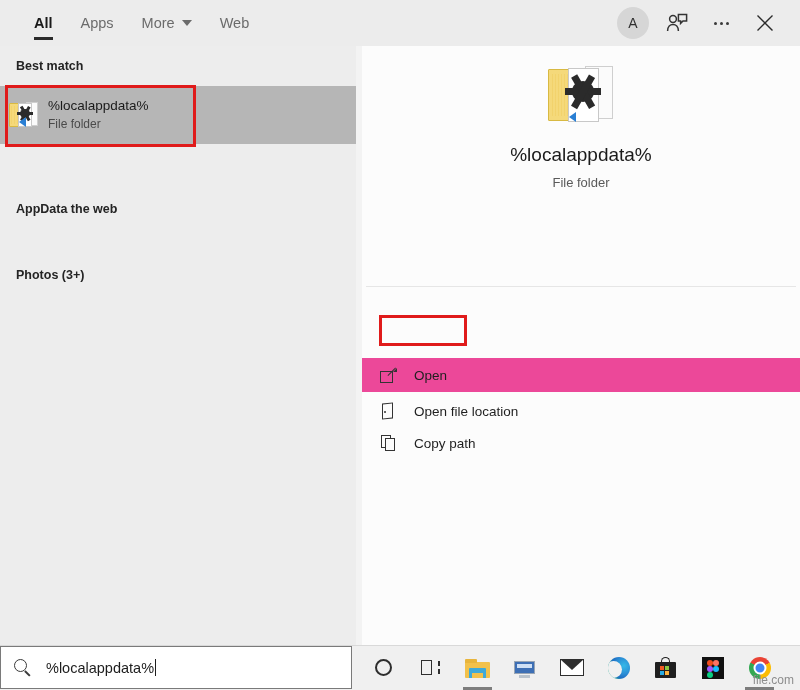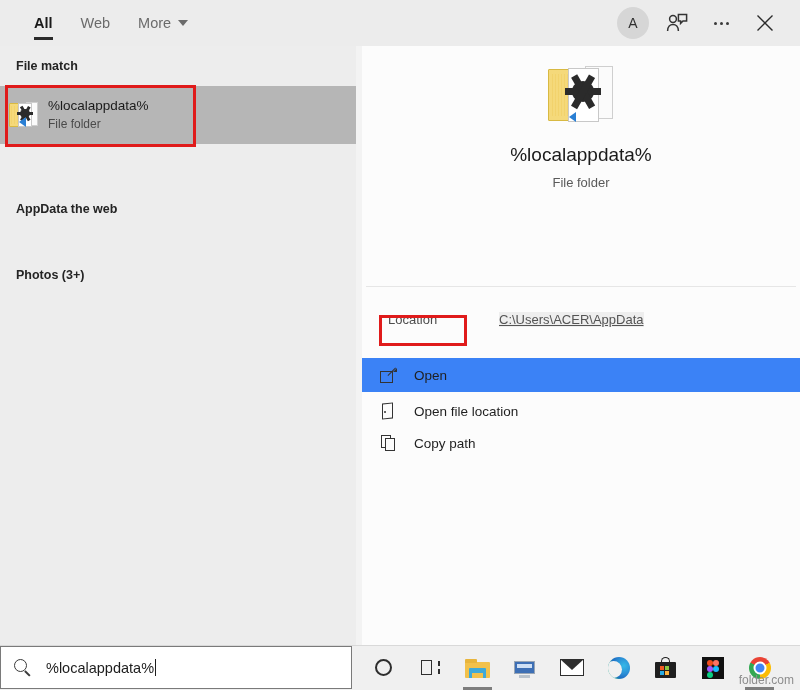--- a/index.html
+++ b/index.html
@@ -226,21 +226,21 @@
     background: #eeeeee;
     cursor: default;
   }
 
   .action-row {
     position: absolute; left: 0;
     width: 438px; height: 34px;
     display: flex; align-items: center;
     cursor: default;
   }
-  #action-0 { top: 312px; background: #3b82f6; }
+  #action-0 { top: 312px; background: #ec4899; }
   #action-1 { top: 348px; background: transparent; }
   #action-2 { top: 380px; background: transparent; }
   .action-ico {
     width: 52px; min-width: 52px;
     display: flex; align-items: center; justify-content: center;
   }
   .action-label { font-size: 13.5px; color: #1f1f1f; }
 
   
   .ico-open { position: relative; width: 17px; height: 15px; }
@@ -448,29 +448,32 @@
 <div id="root">
 
   <div id="header">
     <div id="tabs">
 
       <div class="tab active">
         <span>All</span>
         <span class="tab-underline"></span>
       </div>
 
-
-
       <div class="tab">
-        <span>Web</span>
-      </div>
+        <span>Apps</span>
+      </div>
+
 
       <div class="tab">
         <span>More</span>
         <span class="caret"></span>
+      </div>
+
+      <div class="tab">
+        <span>Web</span>
       </div>
 
     </div>
 
     <div id="header-right">
 
       <div class="hdr-btn">
         <div id="avatar">
           <span>A</span>
         </div>
@@ -498,21 +501,21 @@
         </svg>
       </div>
 
     </div>
   </div>
 
   <div id="panel-gap"></div>
 
   <div id="left-panel">
 
-    <div class="section-title" id="best-match-title">File match</div>
+    <div class="section-title" id="best-match-title">Best match</div>
 
     <div class="result-row" id="best-match-row">
       <div class="row-icon">
         <span class="folder-ico" style="width:30px;height:28px;">
           <span class="back"></span>
           <span class="page-b"></span>
           <span class="page-f"></span>
           <span class="gear"></span>
           <span class="gear-spokes">
             <i style="transform:rotate(0deg)"></i>
@@ -551,24 +554,20 @@
           </span>
           <span class="arrow"></span>
         </span>
       </div>
       <div id="detail-title">%localappdata%</div>
       <div id="detail-sub">File folder</div>
     </div>
 
     <div id="detail-divider"></div>
 
-    <div id="location-row">
-      <span id="location-label">Location</span>
-      <span id="location-value">C:\Users\ACER\AppData</span>
-    </div>
 
     <div class="action-row" id="action-0">
       <span class="action-ico">
         <span class="ico-open">
             <span class="box"></span>
             <span class="arr"></span>
           </span>
       </span>
       <span class="action-label">Open</span>
     </div>
@@ -673,15 +672,15 @@
         </span>
     </div>
 
     <div class="tray-item">
       <span class="gl-chrome"></span>
       <span class="underline"></span>
     </div>
 
   </div>
 
-  <div id="watermark">folder.com</div>
+  <div id="watermark">file.com</div>
 
 </div>
 
 </body></html>

